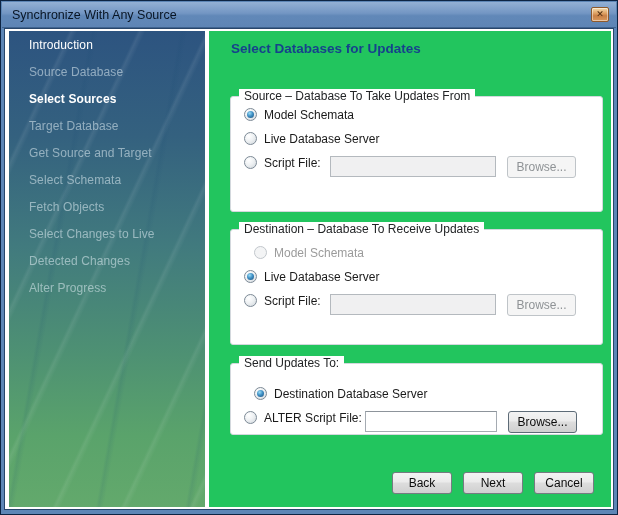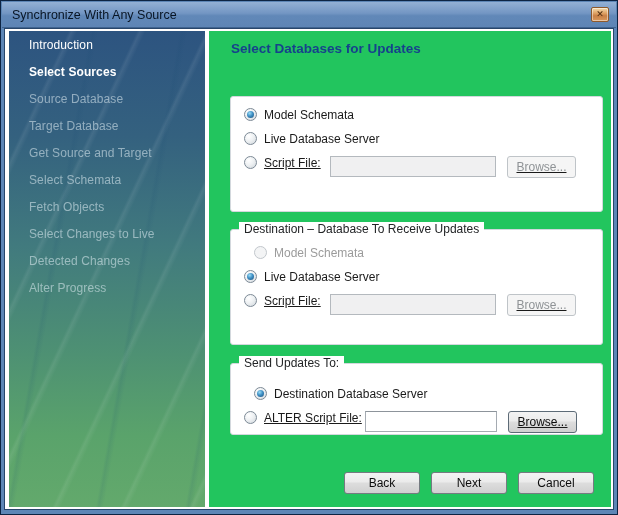--- a/index.html
+++ b/index.html
@@ -74,21 +74,21 @@
   .g1 { top:65px;  height:116px; }
   .g2 { top:198px; height:116px; }
   .g3 { top:332px; height:72px;  }
   .g1 .rows { padding-top:11px; }
   .g2 .rows { padding-top:16px; }
   .g3 .rows { padding-top:23px; }
   .opt-row {
     display:flex; align-items:flex-start; height:24px; padding-left:13px;
   }
   .opt-row.indent { padding-left:23px; }
-  .opt-row.script { height:26px;text-decoration:underline; }
+  .opt-row.script { height:26px; }
   
   .radio {
     width:13px; height:13px; border-radius:50%;
     border:1px solid #7d8a96; flex:0 0 13px;
     background:radial-gradient(circle at 35% 30%, #ffffff 0%, #eef1f3 45%, #cfd6db 100%);
     margin-right:7px; position:relative;
   }
   .radio.selected::after {
     content:""; position:absolute; left:2px; top:2px; width:7px; height:7px;
     border-radius:50%;
@@ -116,54 +116,55 @@
     cursor:default;
   }
   .btn:disabled {
     background:#f5f5f5; border-color:#bfc4c8; color:#8f9396;
   }
   .browse { width:69px; margin-left:11px; }
   .g3 .browse { border-color:#5d6b77; }
   .footer {
     position:absolute; right:17px; bottom:13px; display:flex; gap:11px;
   }
-  .footer .btn { width:76px; }
+  .footer .btn { width:60px; }
 </style>
 </head>
 <body>
 
 <div class="window">
 
   <div class="titlebar">
     <span class="title">Synchronize With Any Source</span>
     <div class="close-btn">✕</div>
   </div>
 
   <div class="dlg-body">
 
     <div class="sidebar">
       <ul>
         <li class="step visited">Introduction</li>
+        <li class="step">Source Database</li>
         <li class="step active">Select Sources</li>
-        <li class="step">Source Database</li>
         <li class="step">Target Database</li>
         <li class="step">Get Source and Target</li>
         <li class="step">Select Schemata</li>
         <li class="step">Fetch Objects</li>
         <li class="step">Select Changes to Live</li>
         <li class="step">Detected Changes</li>
         <li class="step">Alter Progress</li>
       </ul>
     </div>
 
     <div class="main">
 
       <h1 class="heading">Select Databases for Updates</h1>
 
       <div class="group g1">
+        <span class="group-title">Source – Database To Take Updates From</span>
         <div class="rows">
           <div class="opt-row">
             <span class="radio selected"></span>
             <span class="opt-label">Model Schemata</span>
           </div>
           <div class="opt-row">
             <span class="radio"></span>
             <span class="opt-label">Live Database Server</span>
           </div>
           <div class="opt-row script">

